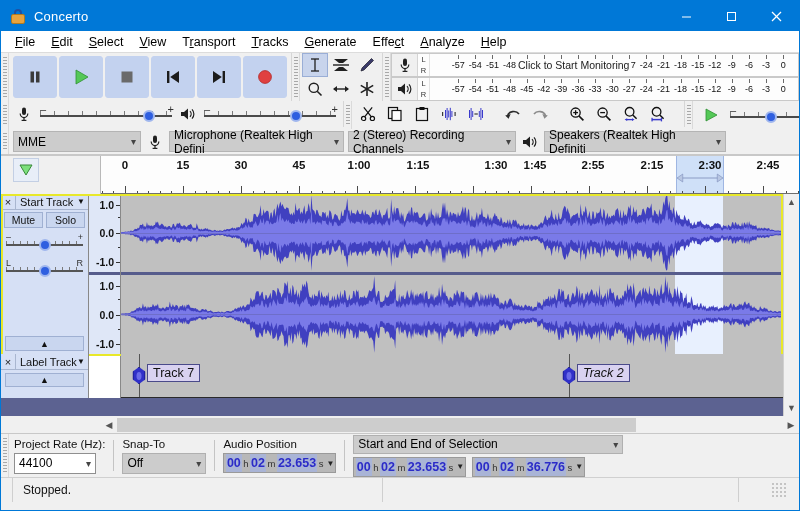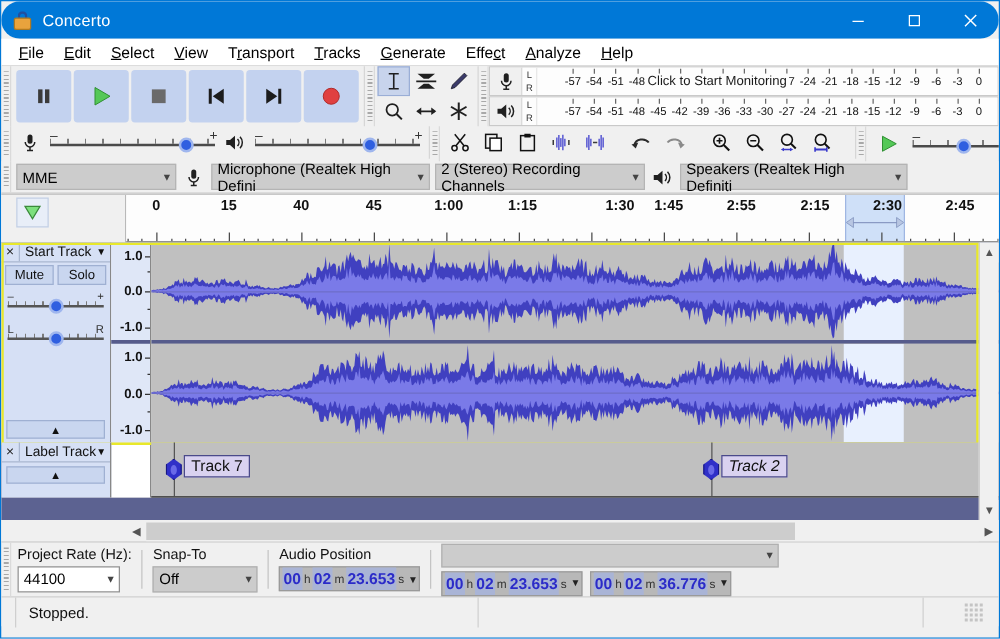--- a/index.html
+++ b/index.html
@@ -18,21 +18,20 @@
     overflow: hidden;
   }
 
   
   .titlebar {
     height: 30px;
     background: #0078d7;
     display: flex;
     align-items: center;
     color: #fff;
-    border-radius: 15px;
   }
   .titlebar .app-icon {
     width: 16px; height: 16px;
     margin-left: 9px; margin-right: 8px;
     position: relative;
     flex: 0 0 auto;
   }
   .app-icon .lock-body {
     position: absolute; left: 1px; top: 6px;
     width: 14px; height: 10px;
@@ -1034,21 +1033,21 @@
         <div class="rtick tiny" style="left: 616px;"></div>
         <div class="rtick tiny" style="left: 627px;"></div>
         <div class="rtick tiny" style="left: 639px;"></div>
         <div class="rtick tiny" style="left: 650px;"></div>
         <div class="rtick major" style="left: 662px;"></div>
         <div class="rtick tiny" style="left: 674px;"></div>
         <div class="rtick tiny" style="left: 685px;"></div>
         <div class="rtick tiny" style="left: 697px;"></div>
         <div class="rlabel" style="left: 24px;">0</div>
         <div class="rlabel" style="left: 82px;">15</div>
-        <div class="rlabel" style="left: 140px;">40</div>
+        <div class="rlabel" style="left: 140px;">30</div>
         <div class="rlabel" style="left: 198px;">45</div>
         <div class="rlabel" style="left: 258px;">1:00</div>
         <div class="rlabel" style="left: 317px;">1:15</div>
         <div class="rlabel" style="left: 376px; margin-left: 19px;">1:30</div>
         <div class="rlabel" style="left: 434px;">1:45</div>
         <div class="rlabel" style="left: 492px;">2:55</div>
         <div class="rlabel" style="left: 551px;">2:15</div>
         <div class="rlabel" style="left: 609px;">2:30</div>
         <div class="rlabel" style="left: 667px;">2:45</div>
       </div>
@@ -1202,20 +1201,21 @@
         <span class="dig">23.653</span>
         <span class="unit">s</span>
         <span class="spin">▼</span>
       </div>
     </div>
 
     <div class="sb-sep"></div>
 
     <div class="sb-group">
       <div class="combo grey" style="width:270px; height:19px;">
+        <span>Start and End of Selection</span>
         <span class="caret">▾</span>
       </div>
       <div style="display:flex; gap:6px; margin-top:3px;">
         <div class="timefield">
           <span class="dig">00</span>
           <span class="unit">h</span>
           <span class="dig">02</span>
           <span class="unit">m</span>
           <span class="dig">23.653</span>
           <span class="unit">s</span>

